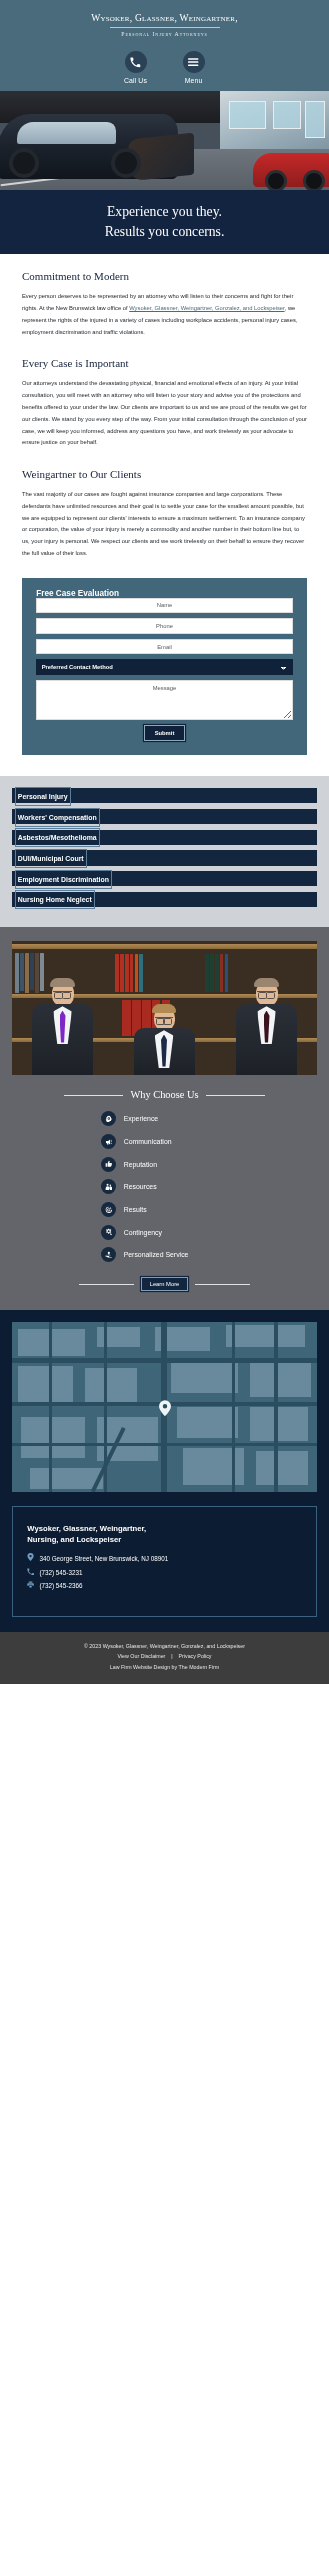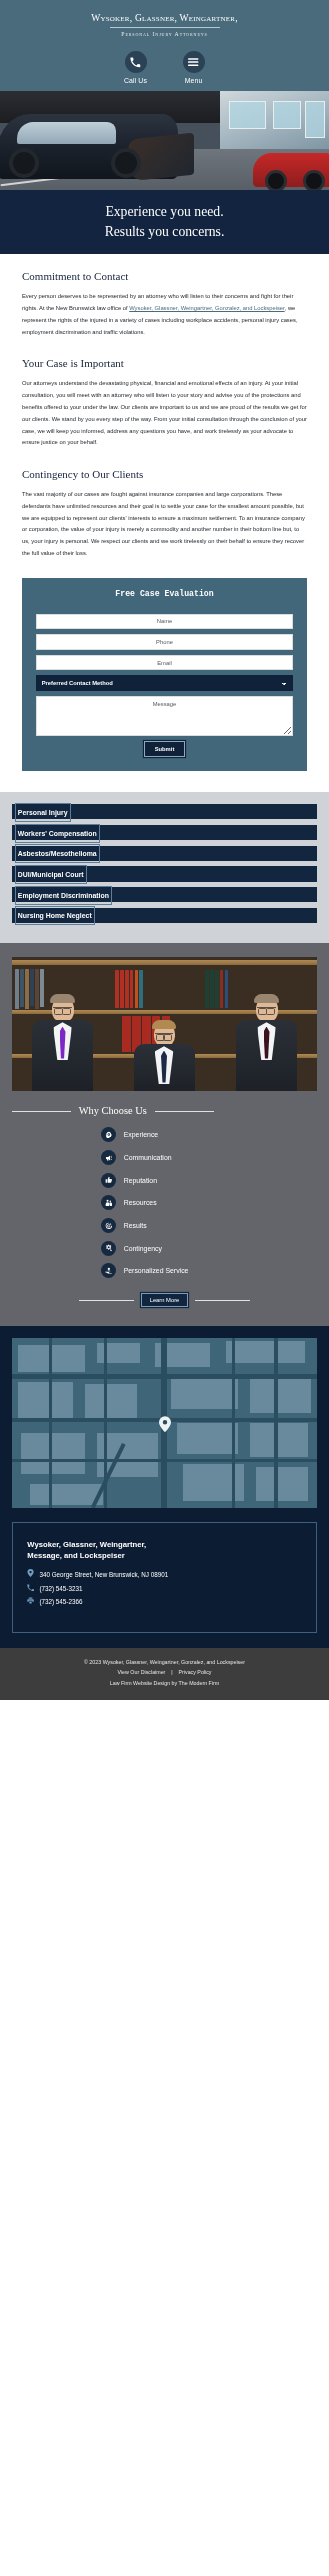--- a/index.html
+++ b/index.html
@@ -157,25 +157,24 @@
   }
 
   
   .form-wrap { padding: 12px 22px 21px; background:#fff; }
   .form-card {
     background: #42667a;
     padding: 11px 14.3px 14.3px;
   }
   .form-card h3 {
     color: #ffffff;
-    text-align: center;
+    text-align: left;
     font-size: 8.2px;
     font-weight: 700;
-    margin-bottom: 16px;
-    font-family: Liberation Mono, monospace;
+    margin-bottom: 0;
   }
   .fld {
     width: 100%;
     background: #ffffff;
     border: 0.5px solid #dcdcdc;
     color: #55595c;
     font-family: "Liberation Sans", sans-serif;
     font-size: 5.8px;
     text-align: center;
     padding: 3.8px 3.3px;
@@ -286,21 +285,21 @@
     position:absolute; left:50%; transform:translateX(-50%); top:2.2px;
     width:18.7px; height:38px; background:#f2f4f6;
     clip-path: polygon(50% 0,100% 14%,78% 100%,22% 100%,0 14%);
   }
   .att .tie {
     position:absolute; left:50%; transform:translateX(-50%); top:6.6px;
     width:6px; height:32px;
     clip-path: polygon(50% 0,100% 16%,76% 100%,24% 100%,0 16%);
   }
   .why-title-row {
-    display:flex; align-items:center; gap:7.7px;
+    display:flex; align-items:center; justify-content:center; gap:7.7px;
     margin-bottom: 11px;
   }
   .why-rule { height:0.5px; background:#dfe2e5; flex: 0 0 59px; }
   .why-title {
     font-family:"Liberation Serif", serif;
     color:#ffffff; font-size:10.4px; font-weight:400;
   }
   .why-list { width: 127px; margin: 0 auto; }
   .why-item {
     display:flex; align-items:center; gap:7.7px; margin-bottom: 7.7px;
@@ -412,34 +411,34 @@
       <div class="hp-wheel" style="left:114px"></div>
     </div>
     <div class="hp-redcar">
       <div class="hp-redwheel" style="left:12px"></div>
       <div class="hp-redwheel" style="right:10px"></div>
     </div>
   </div>
 
   <section class="hero-band">
     <h1>
-      <span>Experience you need.</span><br>
+      <span>Experience you they.</span><br>
       <span>Results you concerns.</span>
     </h1>
   </section>
 
   <main class="content">
 
-    <h2>Commitment to Contact</h2>
+    <h2>Commitment to Modern</h2>
     <p><span>Every person deserves to be represented by an attorney who will listen to their concerns and fight for their rights. At the New Brunswick law office of </span><a class="inline-link" href="#">Wysoker, Glassner, Weingartner, Gonzalez, and Lockspeiser</a><span>, we represent the rights of the injured in a variety of cases including workplace accidents, personal injury cases, employment discrimination and traffic violations.</span></p>
 
-    <h2 class="spaced">Your Case is Important</h2>
+    <h2 class="spaced">Every Case is Important</h2>
     <p>Our attorneys understand the devastating physical, financial and emotional effects of an injury. At your initial consultation, you will meet with an attorney who will listen to your story and advise you of the protections and benefits offered to your under the law. Our clients are important to us and we are proud of the results we get for our clients. We stand by you every step of the way. From your initial consultation through the conclusion of your case, we will keep you informed, address any questions you have, and work tirelessly as your advocate to ensure justice on your behalf.</p>
 
-    <h2 class="spaced">Contingency to Our Clients</h2>
+    <h2 class="spaced">Weingartner to Our Clients</h2>
     <p>The vast majority of our cases are fought against insurance companies and large corporations. These defendants have unlimited resources and their goal is to settle your case for the smallest amount possible, but we are equipped to represent our clients' interests to ensure a maximum settlement. To an insurance company or corporation, the value of your injury is merely a commodity and another number in their bottom line but, to us, your injury is personal. We respect our clients and we work tirelessly on their behalf to ensure they recover the full value of their loss.</p>
   </main>
 
   <div class="form-wrap">
     <div class="form-card">
       <h3>Free Case Evaluation</h3>
 
       <input class="fld" type="text" placeholder="Name" style="">
       <input class="fld" type="text" placeholder="Phone" style="">
       <input class="fld" type="text" placeholder="Email" style="">
@@ -662,21 +661,21 @@
       <div class="mpin">
         <svg width="12" height="16.5" viewBox="0 0 24 32">
             <path d="M12 0a12 12 0 0 0-12 12c0 8.5 12 20 12 20s12-11.5 12-20A12 12 0 0 0 12 0zm0 16.5A4.5 4.5 0 1 1 12 7.5a4.5 4.5 0 0 1 0 9z"></path>
           </svg>
       </div>
     </div>
 
     <div class="addr-card">
       <div class="addr-name">
         <div>Wysoker, Glassner, Weingartner,</div>
-        <div>Message, and Lockspeiser</div>
+        <div>Nursing, and Lockspeiser</div>
       </div>
 
       <div class="addr-line">
         <span>
           <svg width="7.1" height="8.2" viewBox="0 0 24 32">
               <path d="M12 0a12 12 0 0 0-12 12c0 8.5 12 20 12 20s12-11.5 12-20A12 12 0 0 0 12 0zm0 16.5A4.5 4.5 0 1 1 12 7.5a4.5 4.5 0 0 1 0 9z"></path>
             </svg>
         </span>
         <span>340 George Street, New Brunswick, NJ 08901</span>
       </div>

